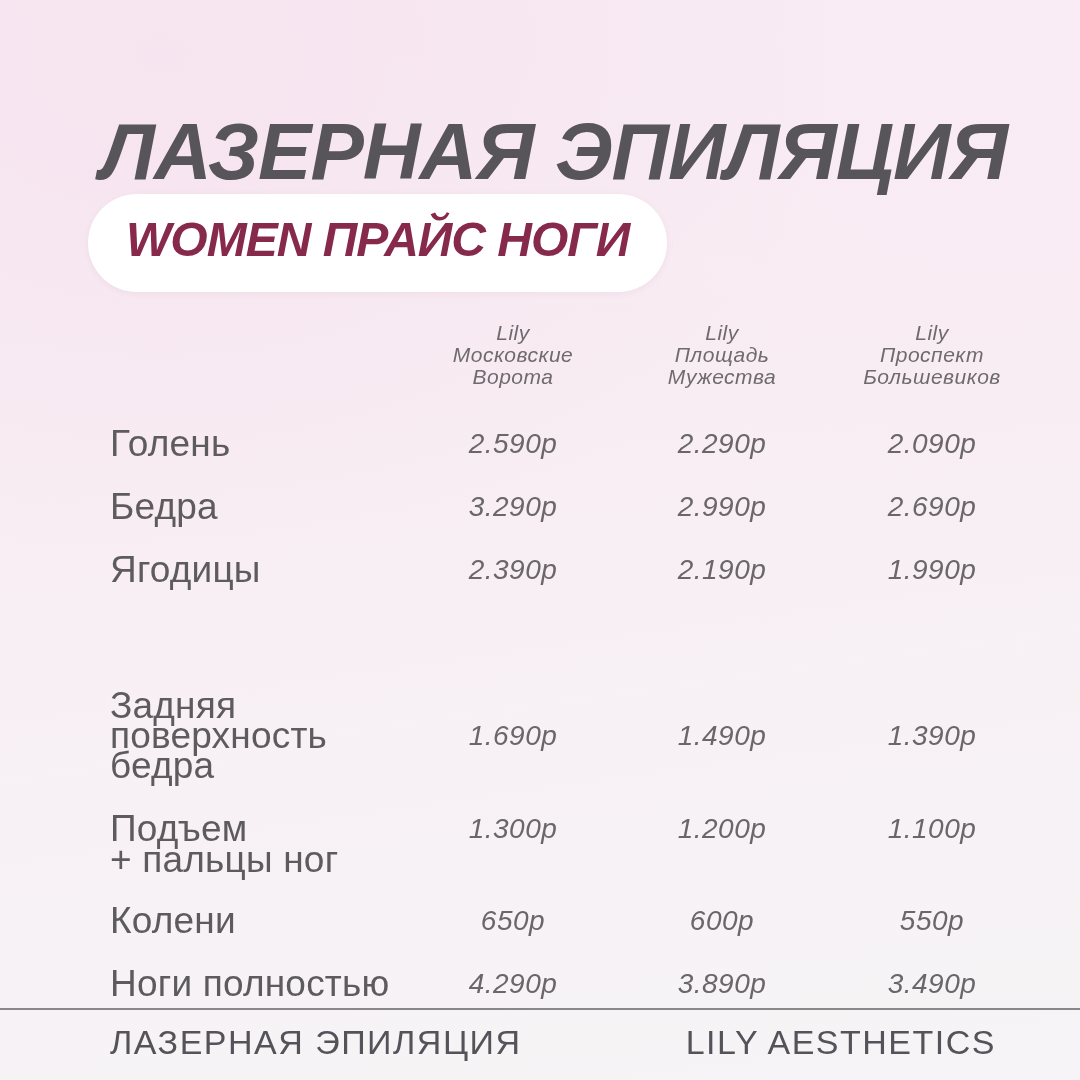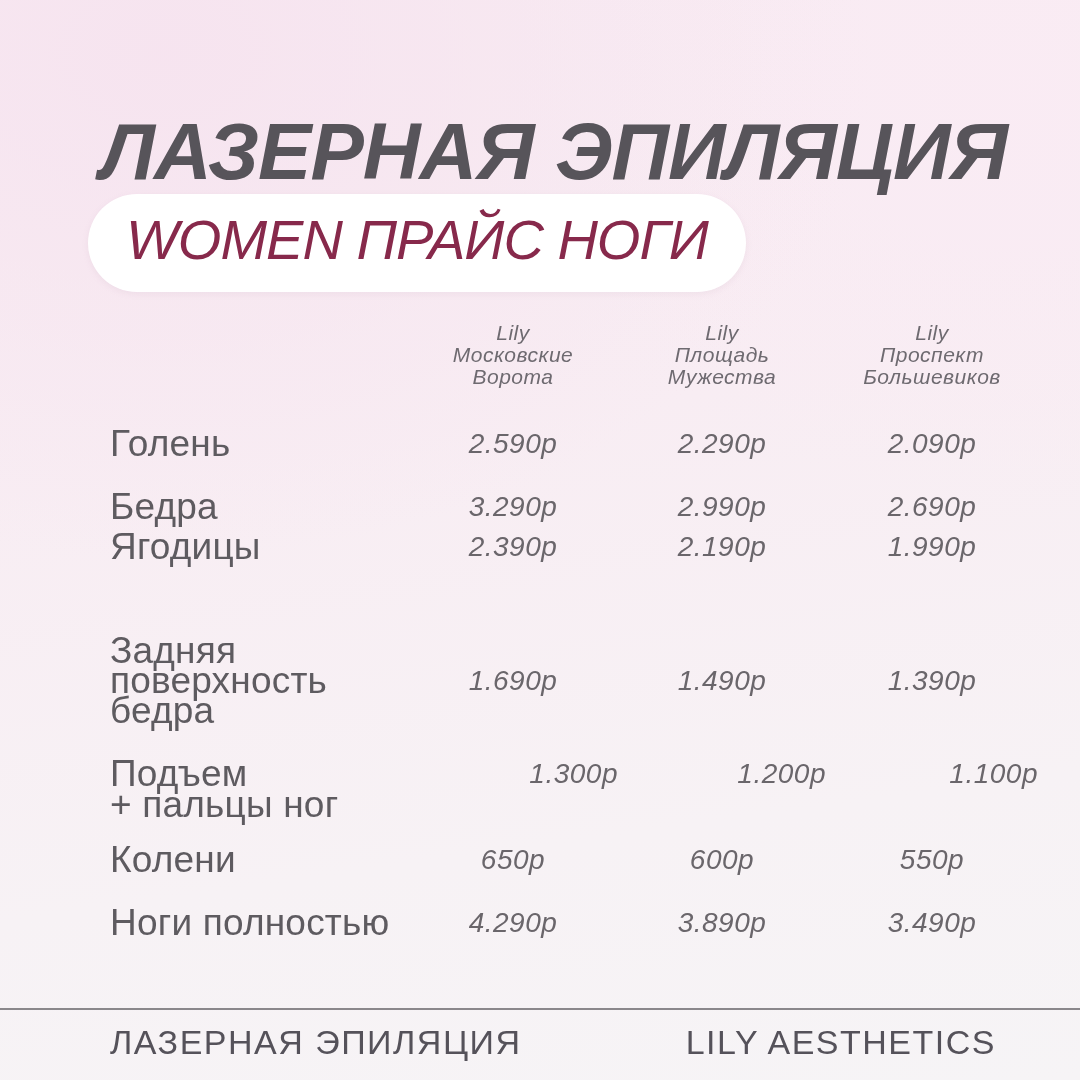--- a/index.html
+++ b/index.html
@@ -45,22 +45,22 @@
     top: 194px;
     height: 98px;
     padding: 0 38px;
     border-radius: 49px;
     background: #ffffff;
     display: flex;
     align-items: center;
     box-shadow: 0 2px 6px rgba(180,150,170,0.12);
   }
   .title-line2 {
-    font-size: 56px;
-    font-weight: normal;
+    font-size: 48px;
+    font-weight: bold;
     font-style: italic;
     letter-spacing: -1px;
     line-height: 1;
     color: var(--accent);
     white-space: nowrap;
     padding-bottom: 6px;
   }
 
   
   .table {
@@ -82,41 +82,41 @@
     letter-spacing: 0.5px;
     color: var(--header-gray);
     white-space: pre-line;
   }
   .row {
     height: 40px;
     align-items: center;
   }
   .row-1 { margin-top: 36px; }
   .row-2 { margin-top: 23px; }
-  .row-3 { }
-  .row-4 { margin-top: 68px; height: 92px; }
+  .row-3 { margin-top: 23px; }
+  .row-4 { margin-top: 100px; height: 92px; }
   .row-5 { margin-top: 31px; height: 62px; align-items: start; }
-  .row-6 { margin-top: 20px; }
+  .row-6 { margin-top: 26px; }
   .row-7 { margin-top: 23px; }
   .label-cell {
     font-size: 37px;
     line-height: 30px;
     color: var(--label-gray);
     white-space: pre-line;
     letter-spacing: 0.2px;
   }
   .row-5 .label-cell { line-height: 31px; }
   .price-cell {
     text-align: center;
     font-style: italic;
     font-size: 28px;
     color: var(--price-gray);
     letter-spacing: 0.5px;
   }
-  .row-5 .price-cell { line-height: 31px; text-align: right; }
+  .row-5 .price-cell { line-height: 31px; }
 
   
   .footer-divider {
     position: absolute;
     left: 0;
     right: 0;
     top: 1008px;
     height: 2px;
     background: var(--divider-gray);
   }

